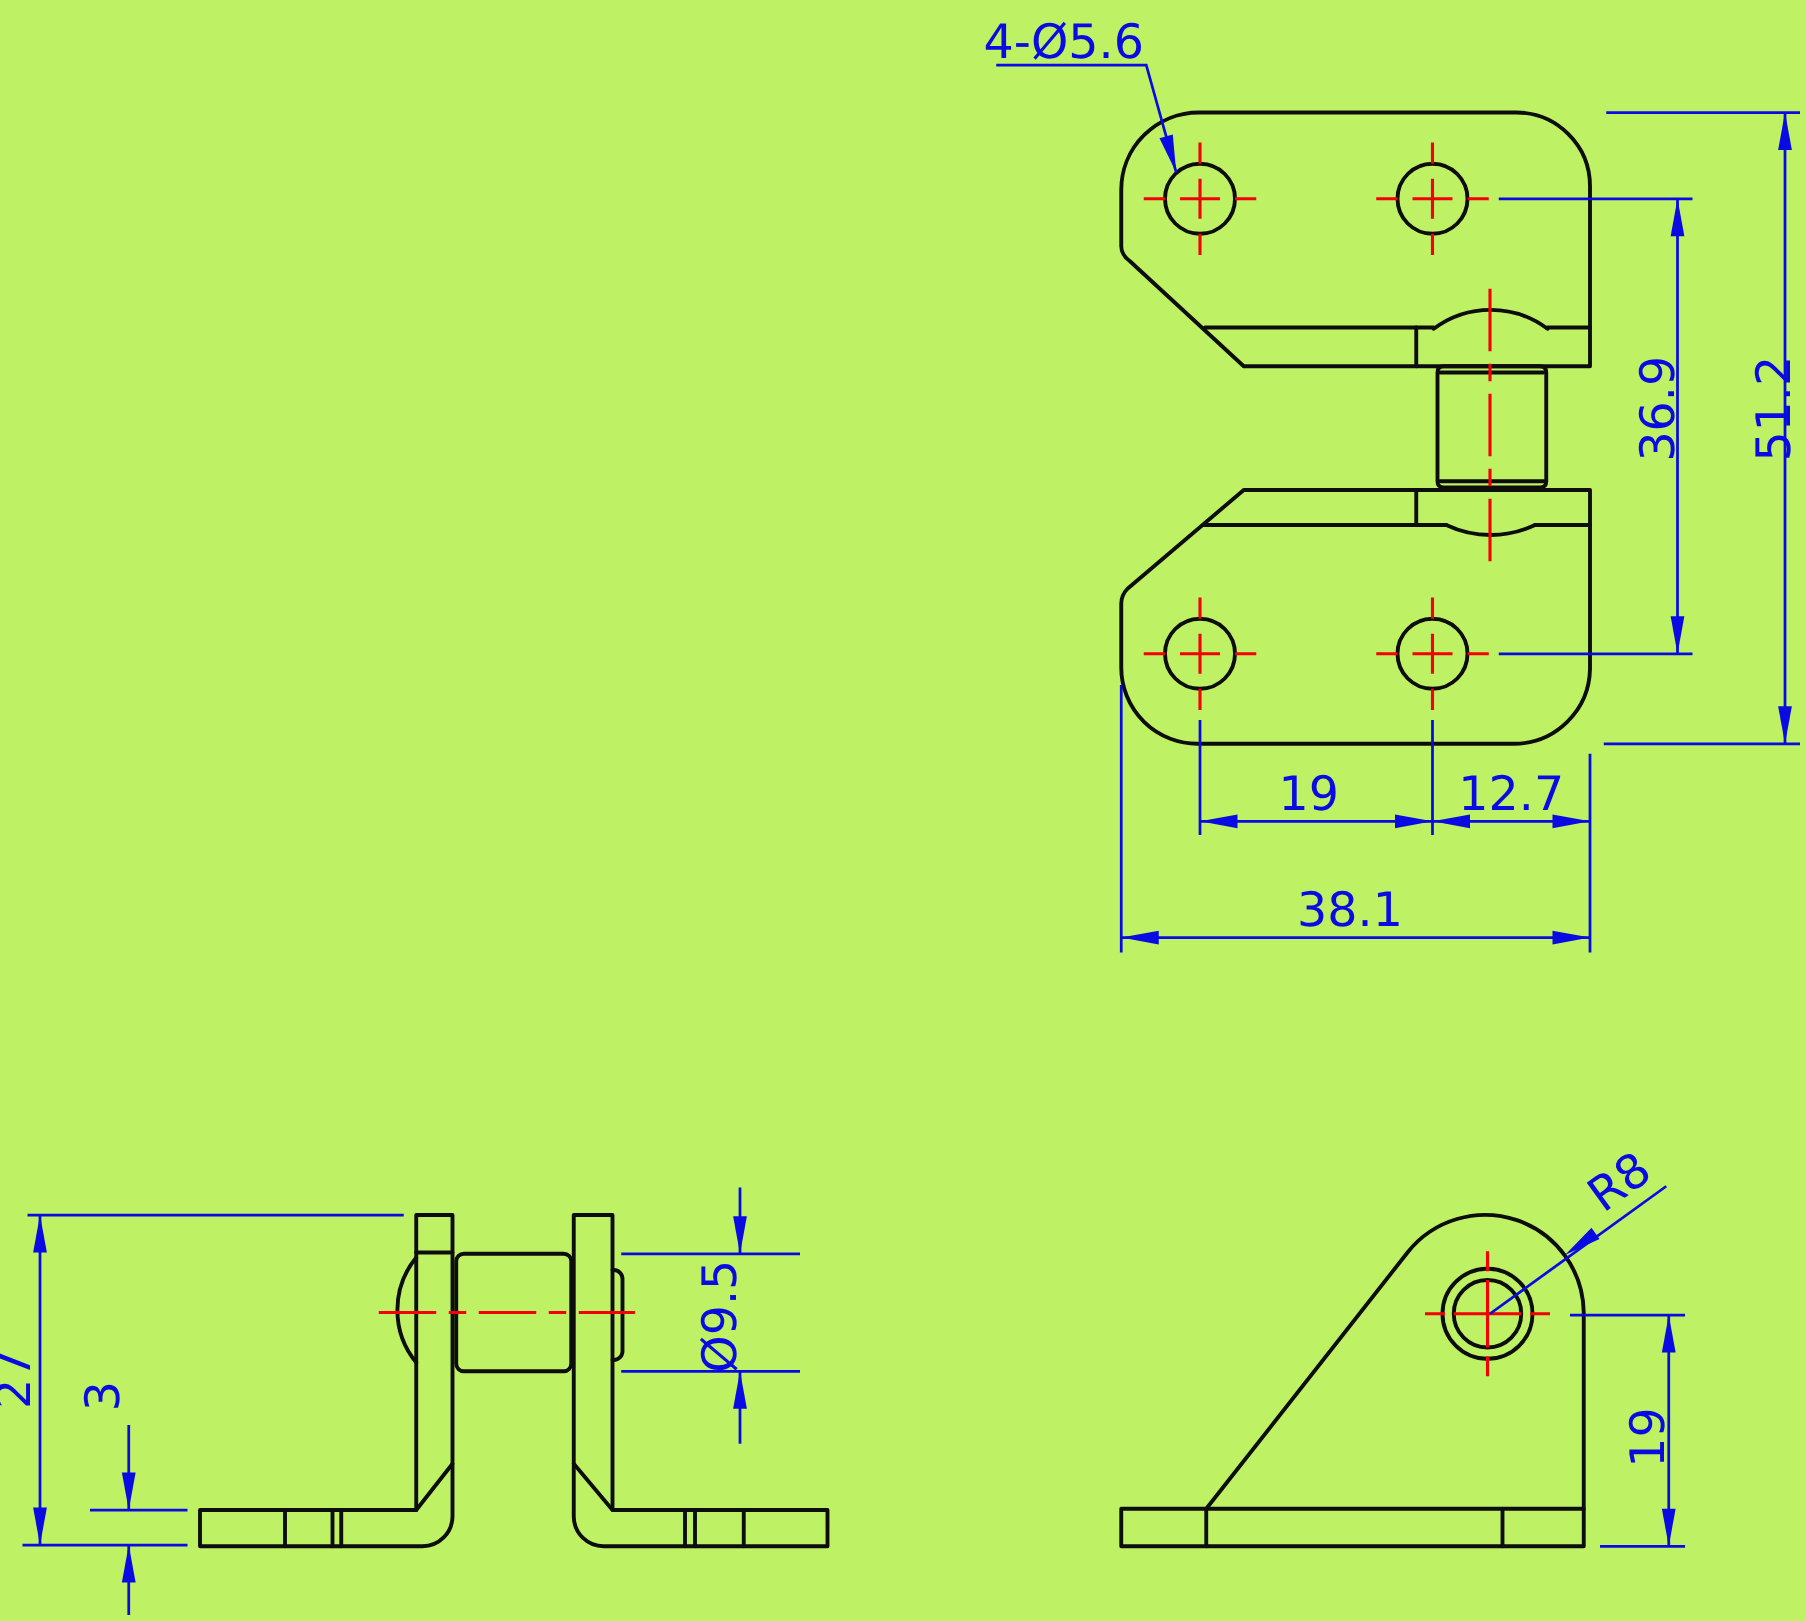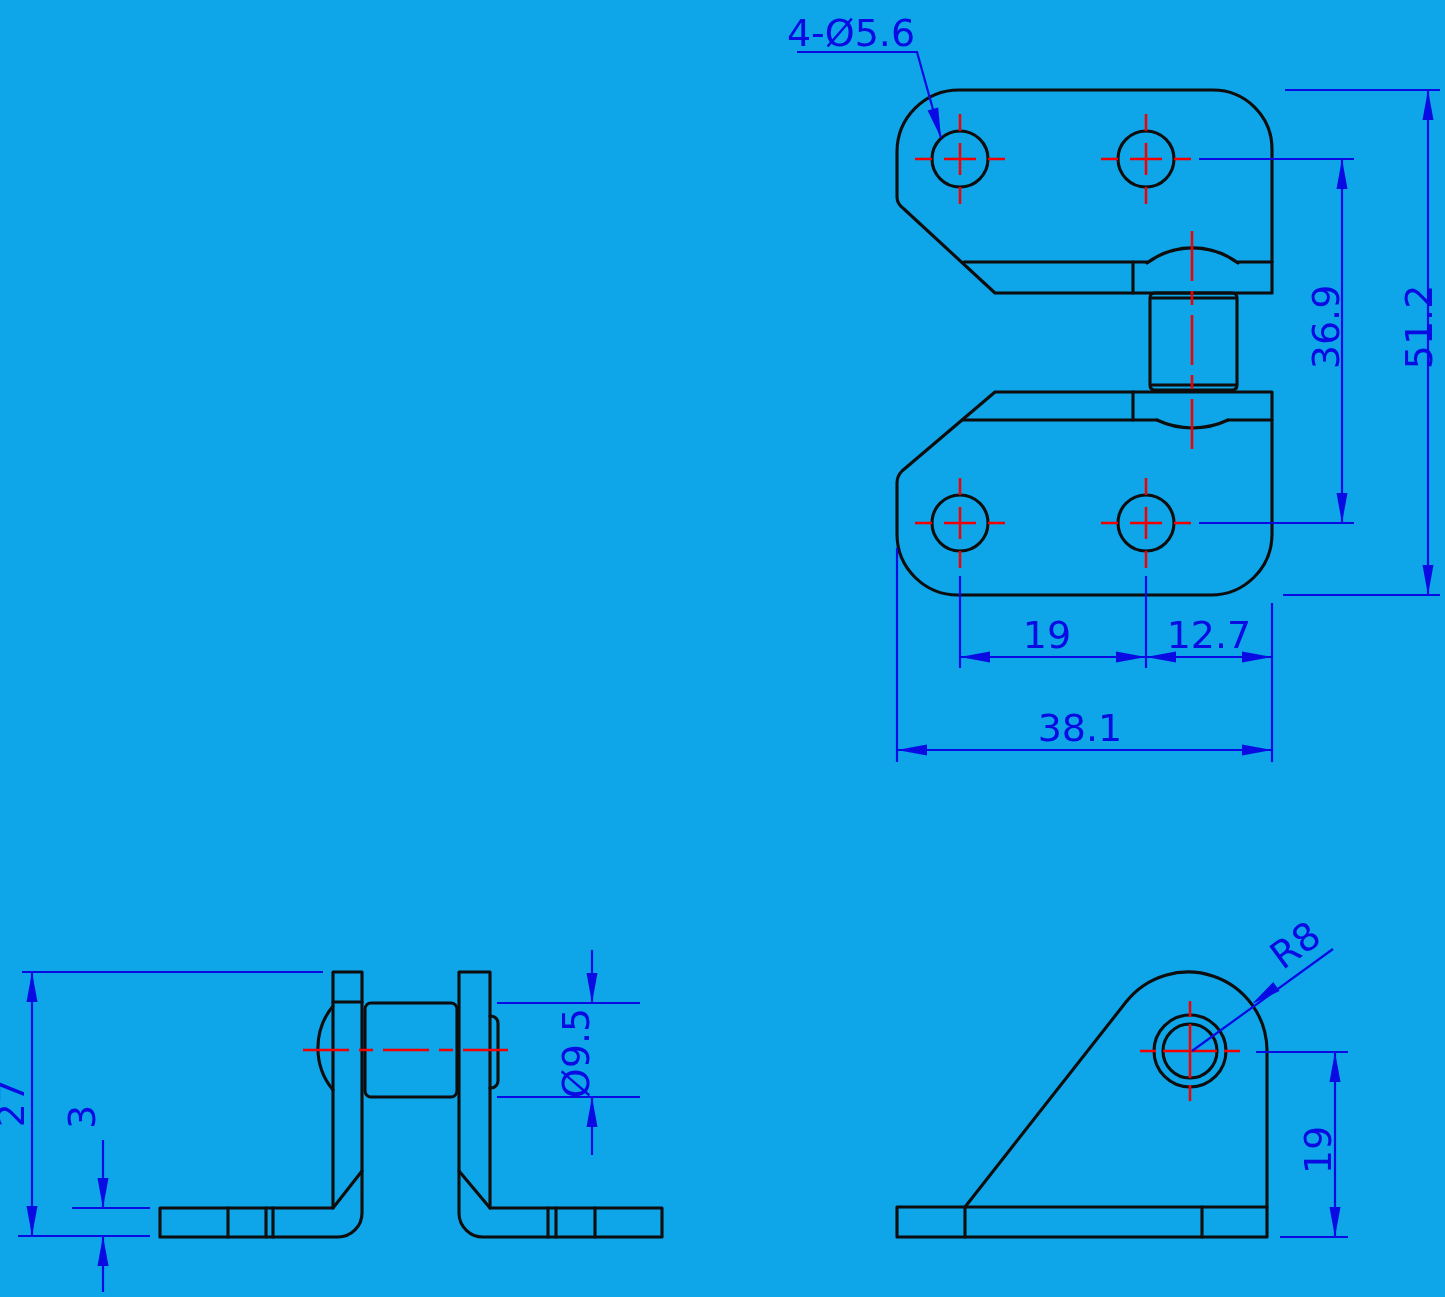--- a/index.html
+++ b/index.html
@@ -7,21 +7,21 @@
     padding: 0;
     background: #ffffff;
     width: 1445px;
     height: 1297px;
     overflow: hidden;
   }
   .drawing-stage {
     position: relative;
     width: 1445px;
     height: 1297px;
-    background: #0ea5e9;
+    background: #bef264;
   }
   svg { display: block; }
   
   .geo {
     fill: none;
     stroke: #0d0d0d;
     stroke-width: 3.1;
     stroke-linejoin: round;
     stroke-linecap: round;
   }

